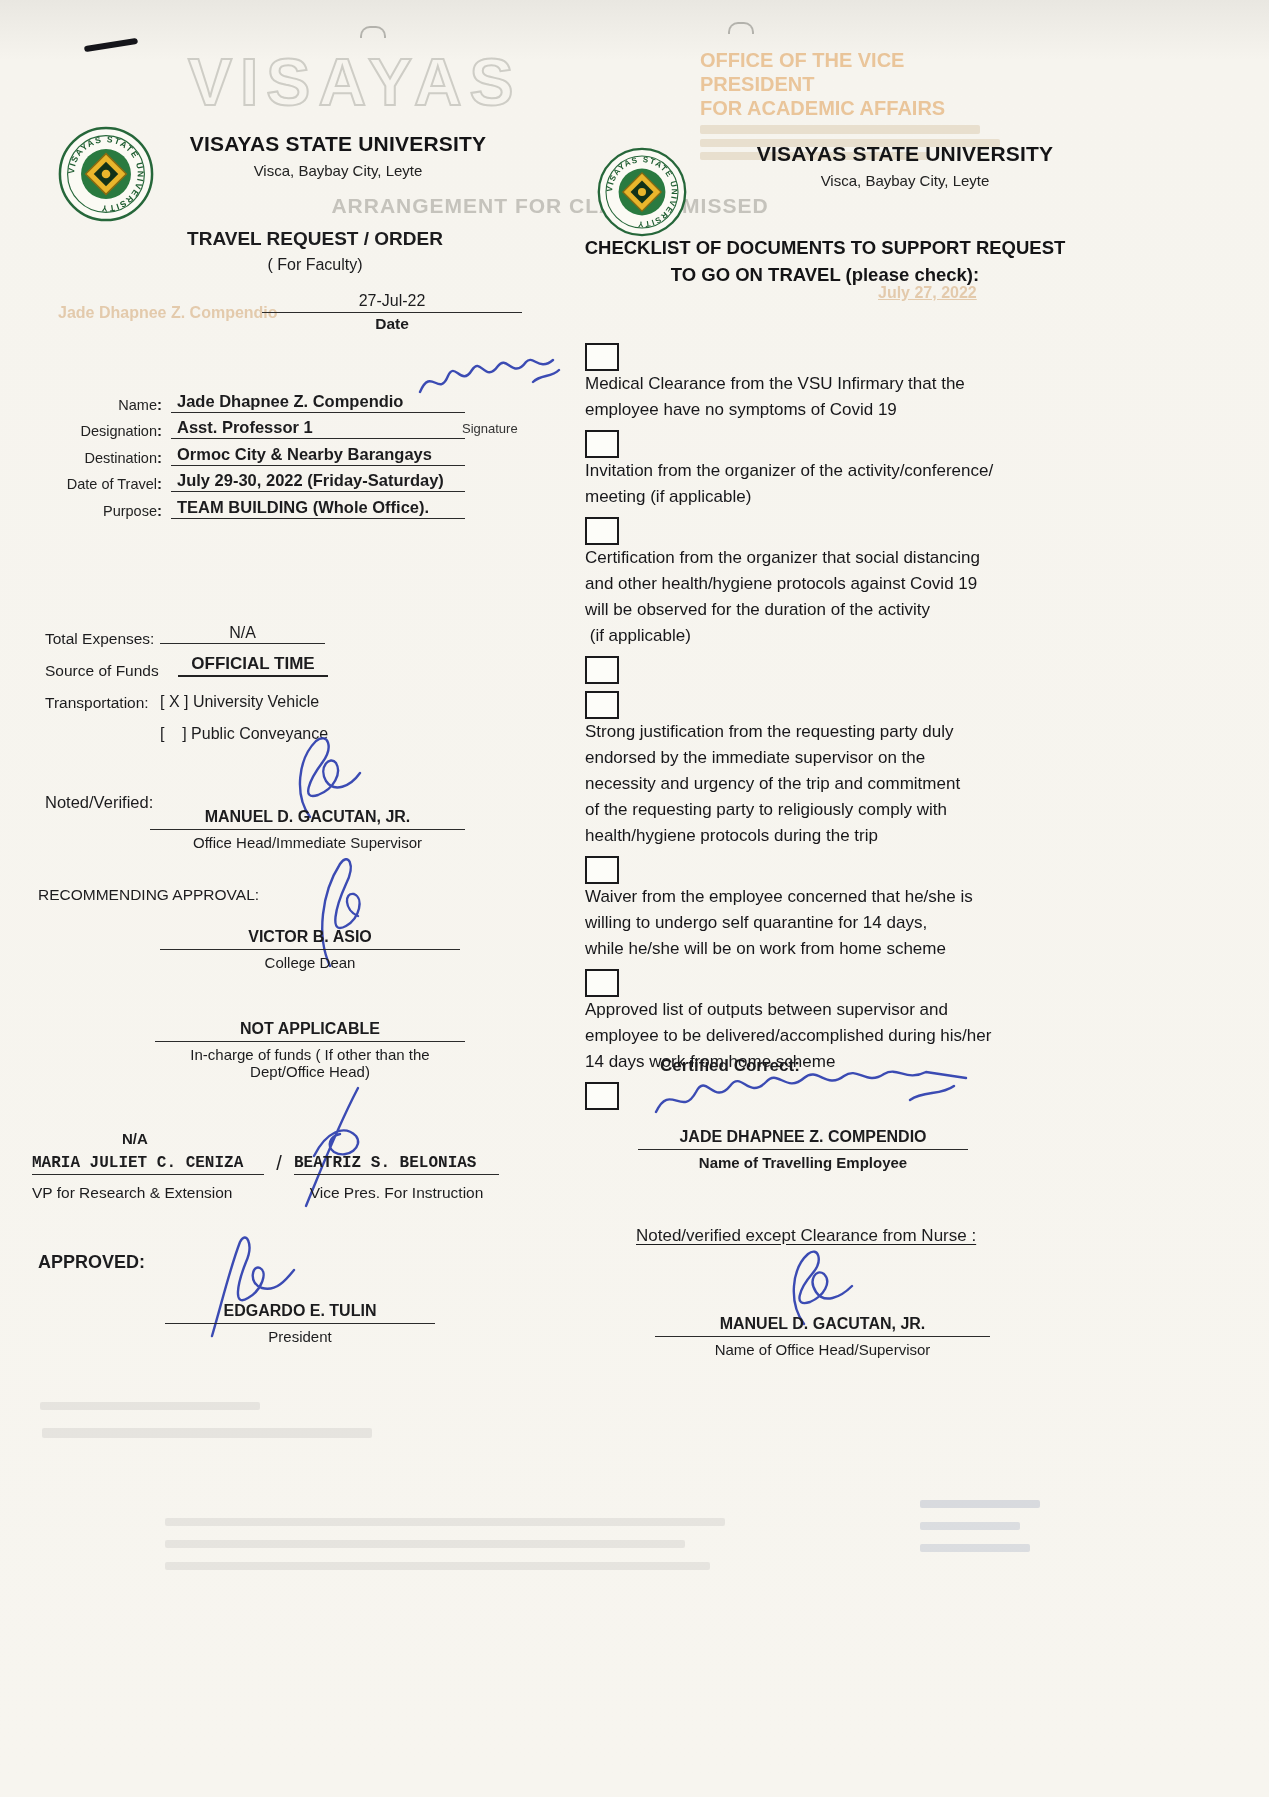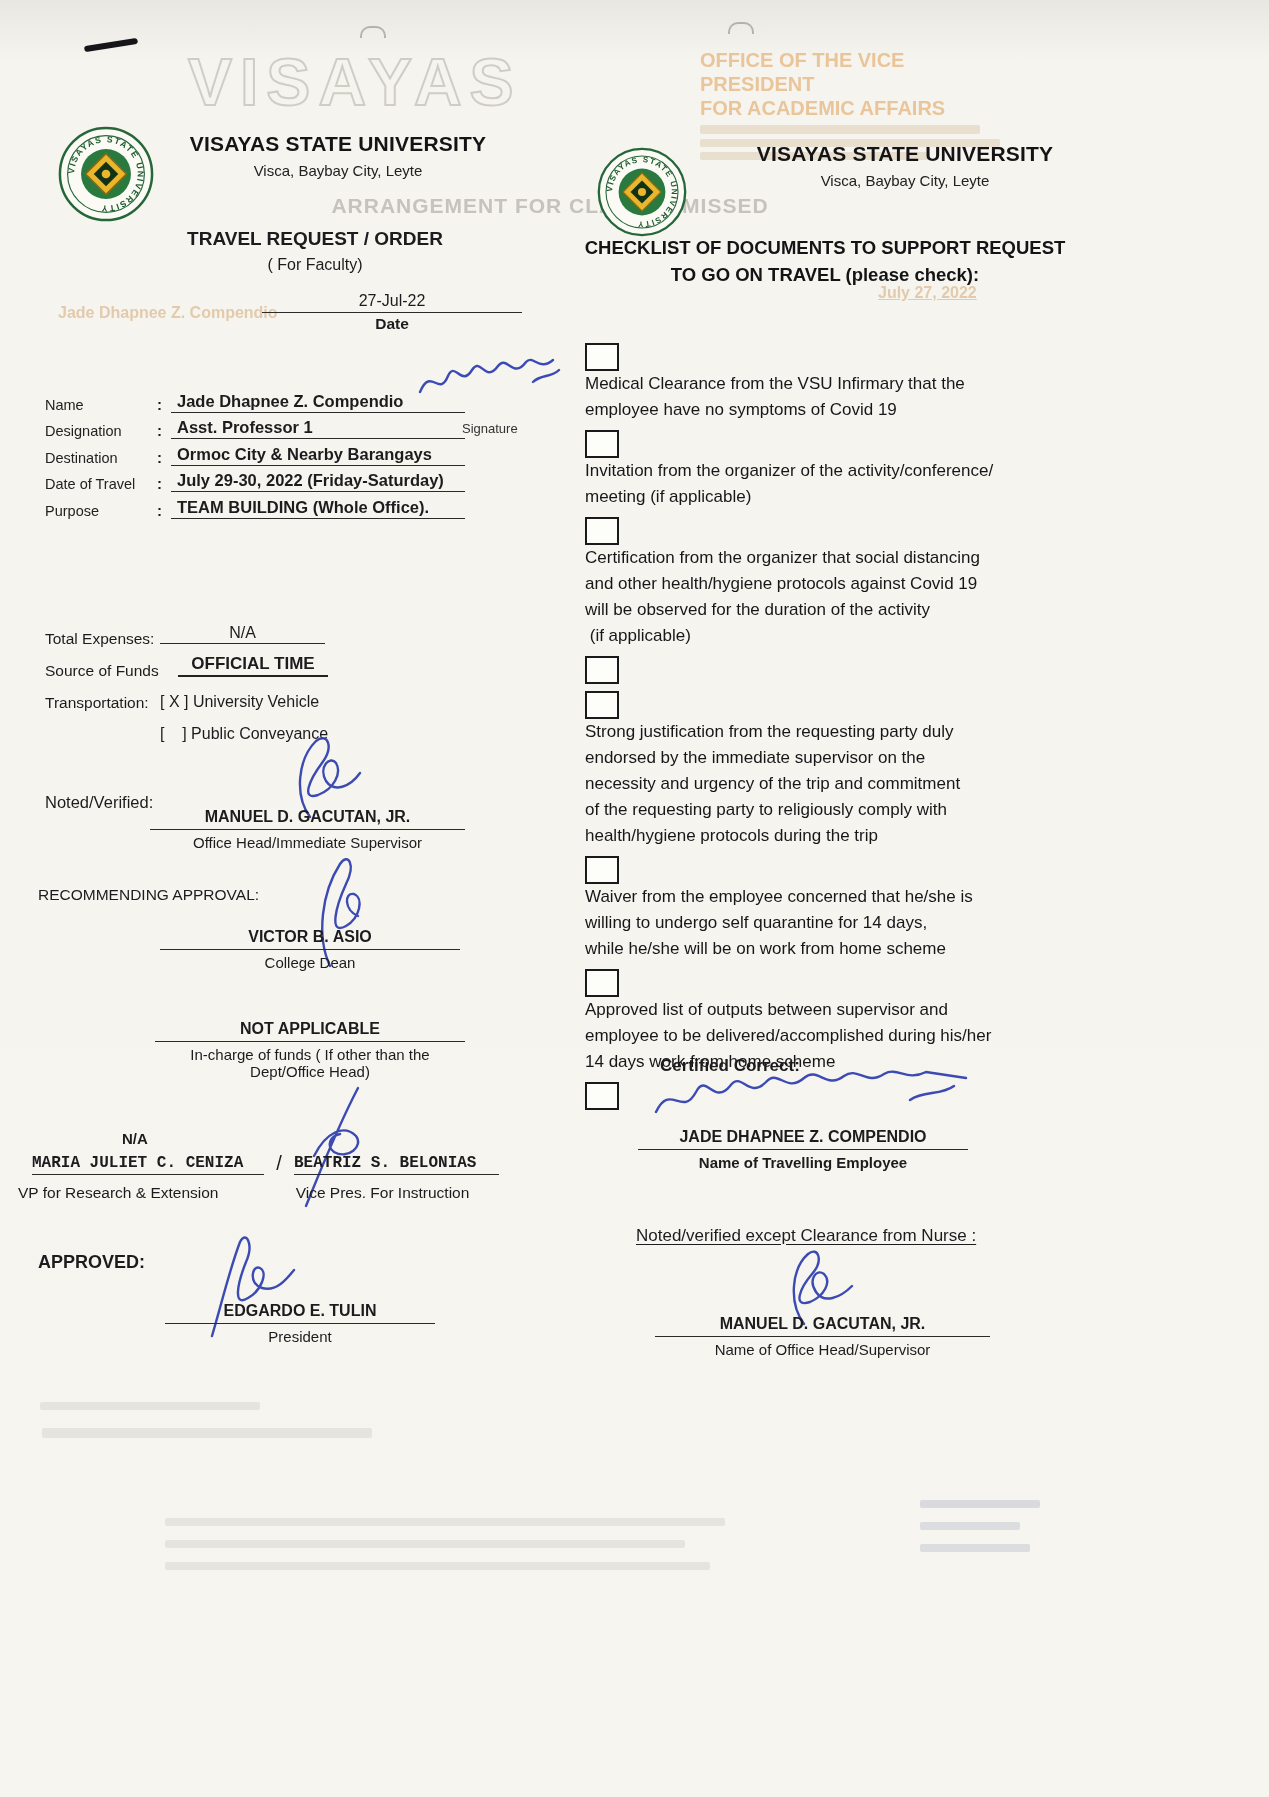--- a/index.html
+++ b/index.html
@@ -31,21 +31,21 @@
   .form-title{font-size:19px;font-weight:800;}
   .form-sub{font-size:16px;margin-top:6px;}
   .cl-title{font-size:18.5px;font-weight:800;line-height:27px;color:#141416;}
 
   
   .date-block{width:260px;text-align:center;}
   .date-val{font-size:16px;border-bottom:1.6px solid #2b2b2b;padding-bottom:2px;}
   .date-lbl{font-size:15.5px;font-weight:700;margin-top:2px;}
 
   .field-row{display:flex;align-items:flex-end;height:26.5px;}
-  .f-label{width:112px;font-size:14.5px;color:#222;}
+  .f-label{width:112px;font-size:14.5px;color:#222;text-align:right;}
   .f-colon{width:14px;font-size:15px;font-weight:700;}
   .f-value{width:288px;border-bottom:1.6px solid #2b2b2b;font-size:16.5px;font-weight:700;
            padding:0 0 1px 6px;line-height:1.15;white-space:nowrap;}
   .sig-caption{font-size:13px;color:#333;}
 
   .exp-label{font-size:15.5px;}
   .exp-value{border-bottom:1.6px solid #2b2b2b;text-align:center;font-size:16px;padding-bottom:1px;}
   .sof-value{font-weight:800;font-size:17px;border-bottom:2.2px solid #222;}
   .brackets{font-size:16px;white-space:pre;}
 
@@ -202,21 +202,21 @@
 
   <div class="abs bold" style="left:122px;top:1130px;font-size:15px;">N/A</div>
   <svg class="signature" style="left:278px;top:1082px;" width="108" height="128" viewBox="0 0 108 128">
     <path d="M28 124 C42 90 58 48 80 6 M36 74 C48 50 66 42 78 54 C86 64 70 78 56 70 C48 64 52 54 62 52"></path>
   </svg>
   <div class="abs vp-row" style="left:32px;top:1152px;">
     <span class="vp-name" style="width:232px;">MARIA JULIET C. CENIZA</span>
     <span class="vp-slash">/</span>
     <span class="vp-name" style="width:205px;">BEATRIZ S. BELONIAS</span>
   </div>
-  <div class="abs vp-row" style="left:18px;top:1184px;">
+  <div class="abs vp-row" style="left:32px;top:1184px;">
     <span class="vp-title" style="width:232px;">VP for Research &amp; Extension</span>
     <span class="vp-slash"></span>
     <span class="vp-title" style="width:205px;text-align:center;">Vice Pres. For Instruction</span>
   </div>
 
   <div class="abs bold" style="left:38px;top:1252px;font-size:18px;">APPROVED:</div>
   <svg class="signature" style="left:196px;top:1232px;" width="112" height="108" viewBox="0 0 112 108">
     <path d="M16 104 C26 70 34 36 44 10 C50 -2 58 12 50 30 C42 50 36 76 52 66 C66 58 72 40 64 36 C56 32 52 52 66 56 C80 60 90 48 98 38"></path>
   </svg>
   <div class="abs sigline" style="left:165px;top:1302px;width:270px;">

